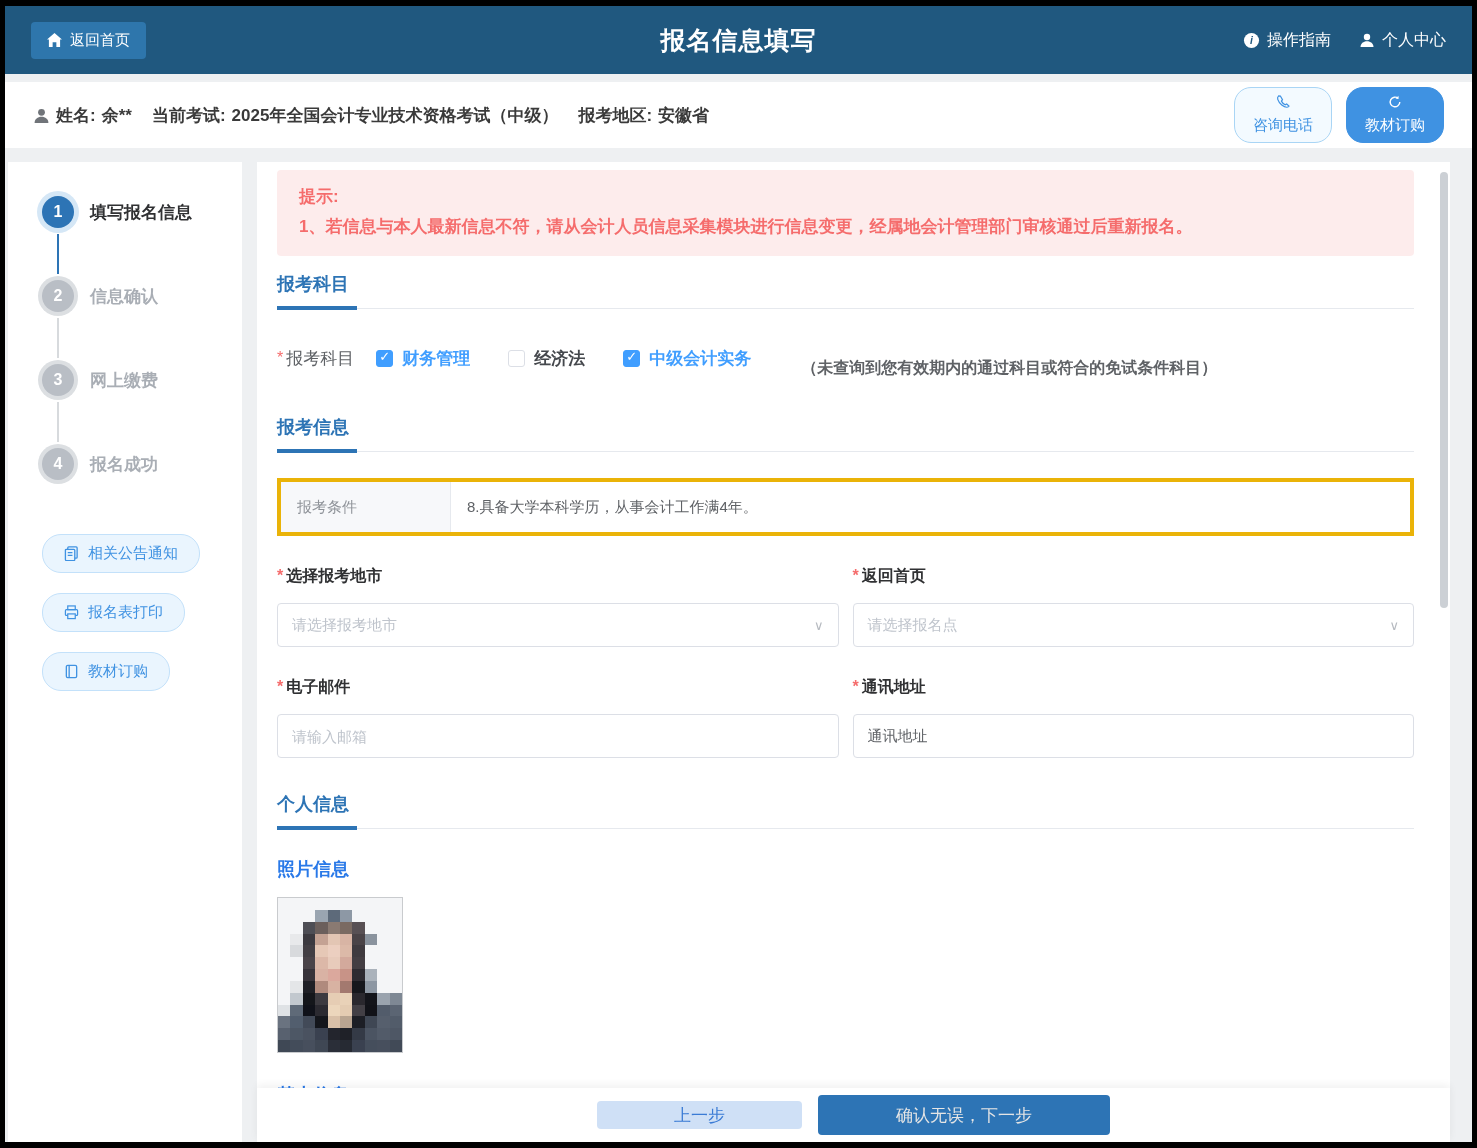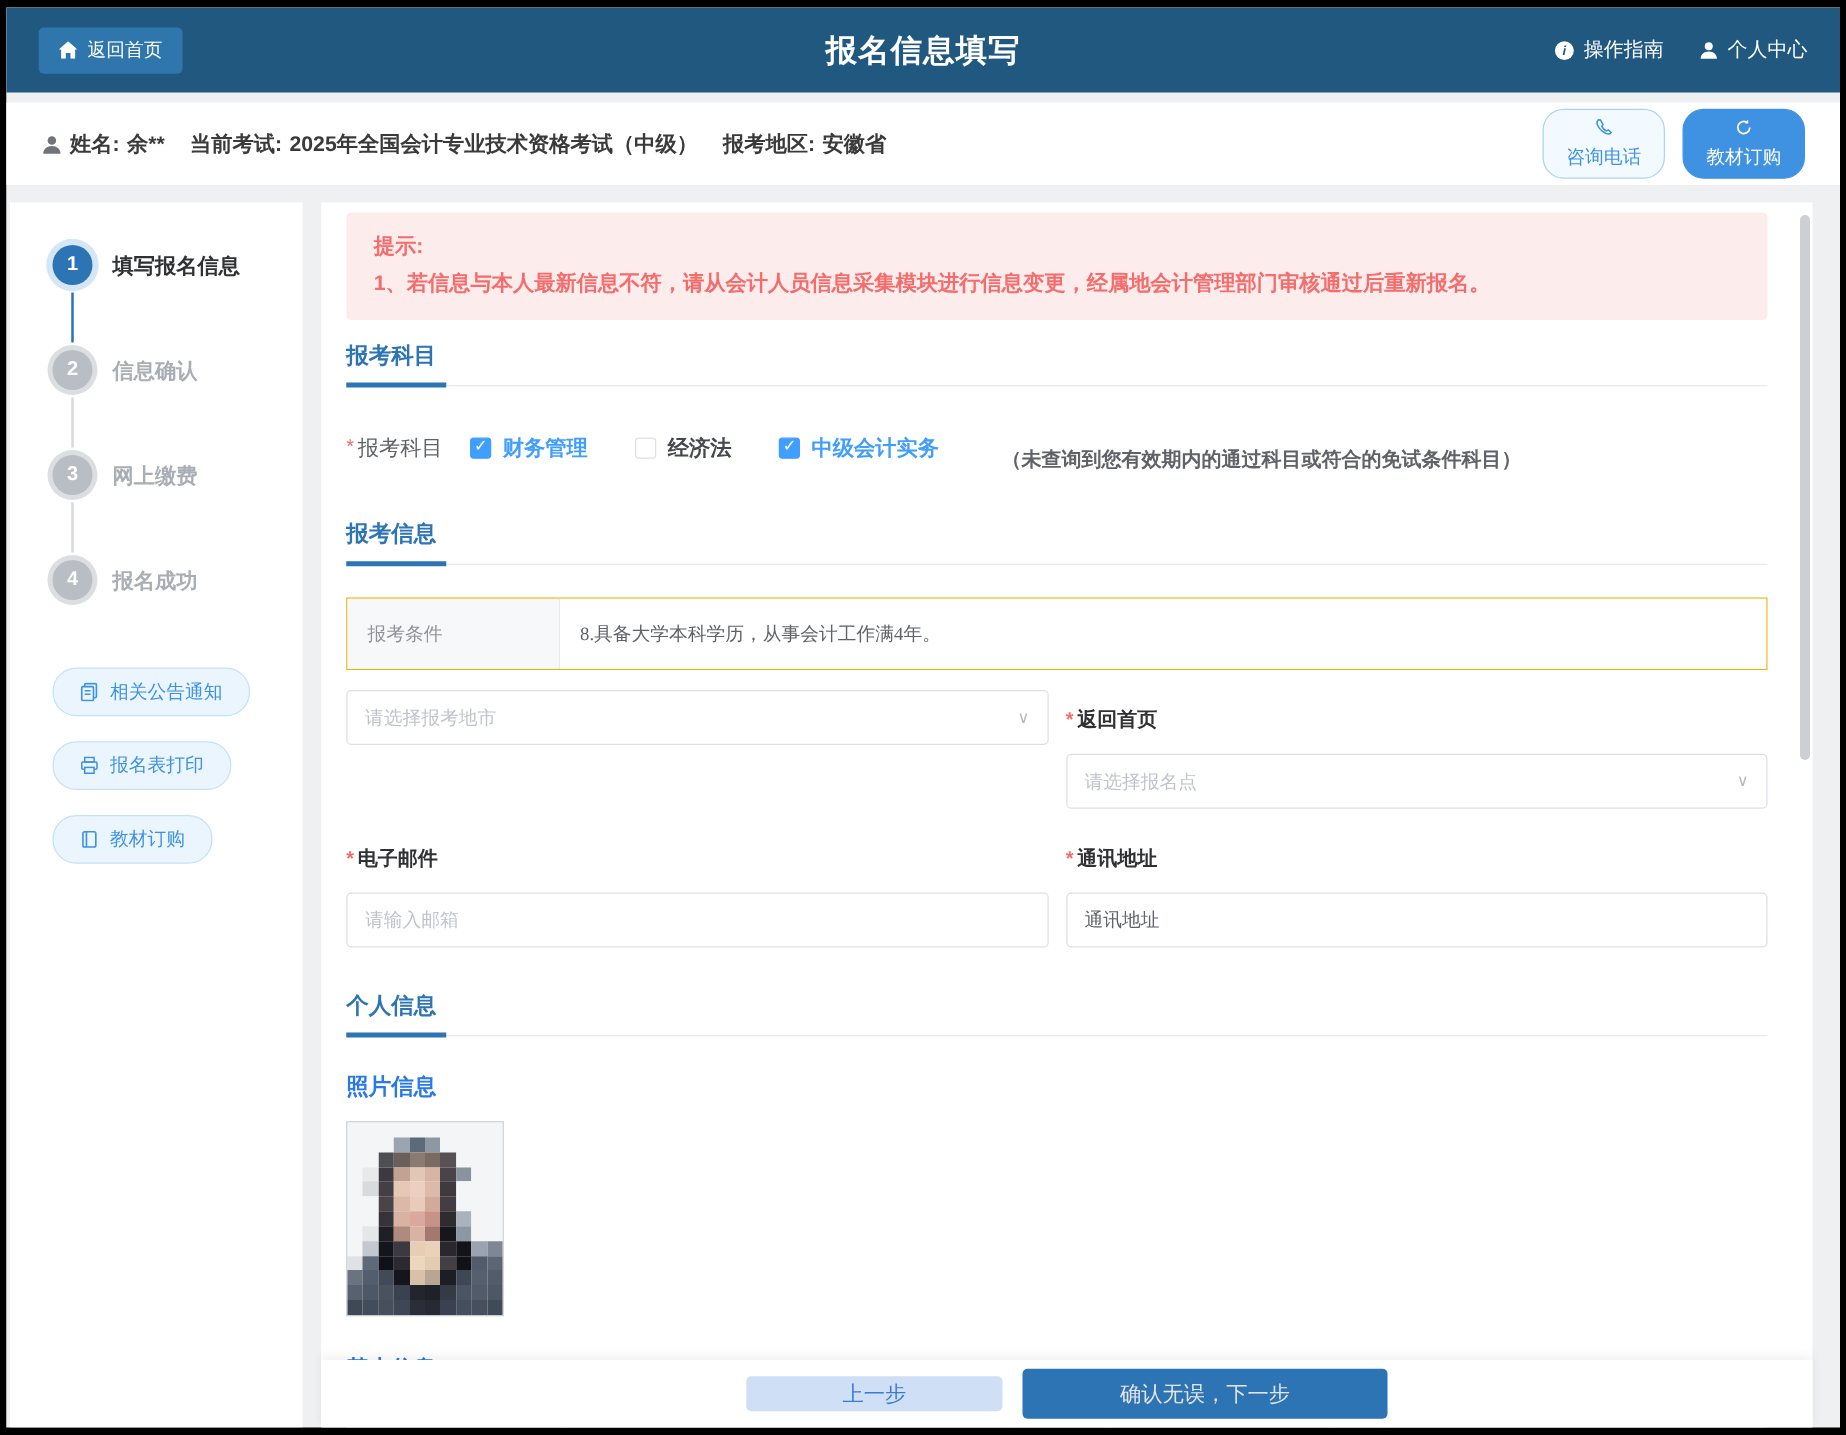--- a/index.html
+++ b/index.html
@@ -60,21 +60,21 @@
   .cb-row .grp-label { color:#5f6266; margin-right:22px; }
   .cb { display:flex; align-items:center; gap:9px; margin-right:38px; cursor:pointer; }
   .cbbox { width:17px; height:17px; border-radius:3px; border:1px solid #dcdfe6; background:#fff; position:relative; }
   .cbbox.checked { background:#409eff; border-color:#409eff; }
   .cbbox.checked::after { content:"✓"; position:absolute; left:2px; top:-2px; color:#fff; font-size:13px; font-weight:bold; }
   .cblabel { font-weight:bold; color:#45484d; }
   .cblabel.on { color:#409eff; }
   .cb-note { color:#5f6266; font-size:16px; font-weight:bold; margin-left:12px;margin-top:21px; }
 
   
-  .kv-box { margin-top:26px; border:1px solid #eab308; display:grid;font-family:Liberation Serif, serif; }
+  .kv-box { margin-top:26px; border:4px solid #eab308; display:grid; }
   .kv-box.one { grid-template-columns:170px 1fr; height:58px; }
   .kv-box.two { grid-template-columns:172px 440px 175px 1fr; height:86px; }
   .kv-label { background:#f7f8fa; border-right:1px solid #e6e9ee; color:#8f9399; font-size:15px; display:flex; align-items:center; padding:0 16px; }
   .kv-val { display:flex; align-items:center; padding:0 16px; color:#5f6266; font-size:15px; background:#fff; }
   .kv-box.two .kv-val { border-right:1px solid #e6e9ee; }
   .kv-box.two > :last-child { border-right:none; }
 
   
   .form-grid { display:grid; grid-template-columns:1fr 1fr; column-gap:14px; }
   .f-label { margin-top:30px; font-size:16px; font-weight:bold; color:#303133; }
@@ -265,20 +265,21 @@
       <span class="bar"></span>
     </div>
 
     <div class="kv-box one">
       <div class="kv-label">报考条件</div>
       <div class="kv-val">8.具备大学本科学历，从事会计工作满4年。</div>
     </div>
 
     <div class="form-grid">
       <div>
+        <div class="f-label"><span class="req">*</span><span>选择报考地市</span></div>
         <div class="f-field select">
           <span class="ph">请选择报考地市</span>
           <span class="chev">∨</span>
         </div>
       </div>
       <div>
         <div class="f-label"><span class="req">*</span><span>返回首页</span></div>
         <div class="f-field select">
           <span class="ph">请选择报名点</span>
           <span class="chev">∨</span>

